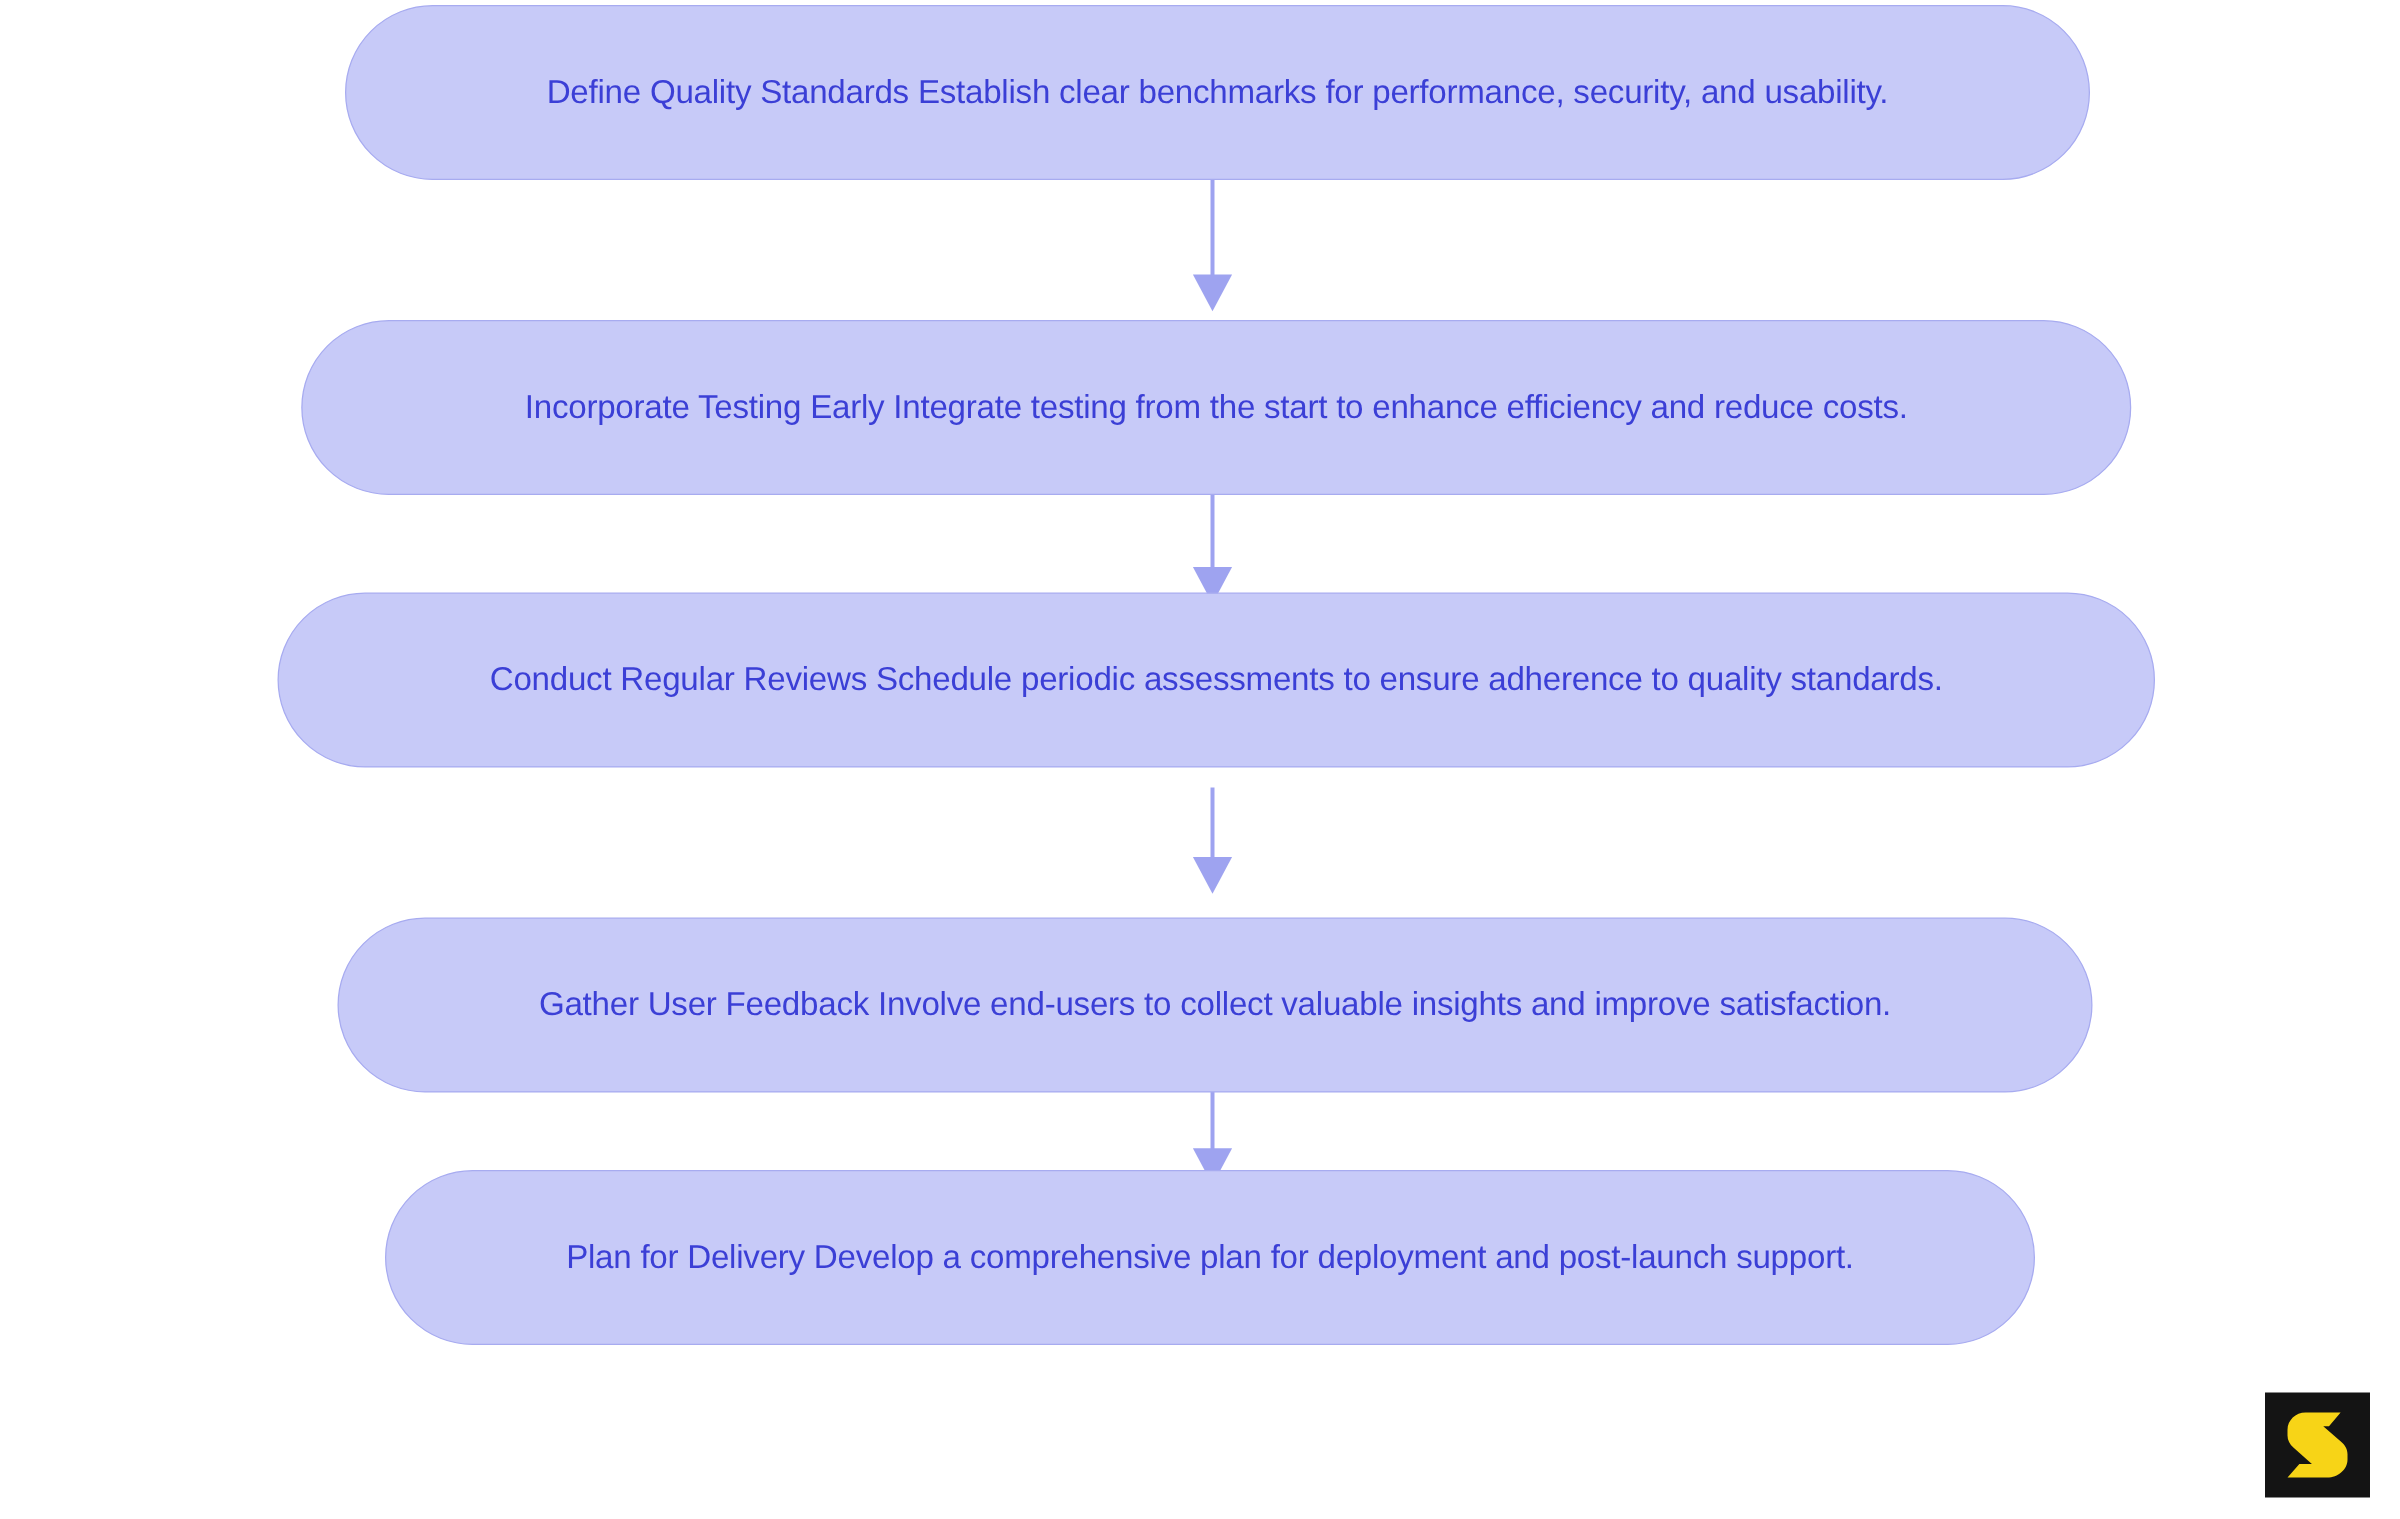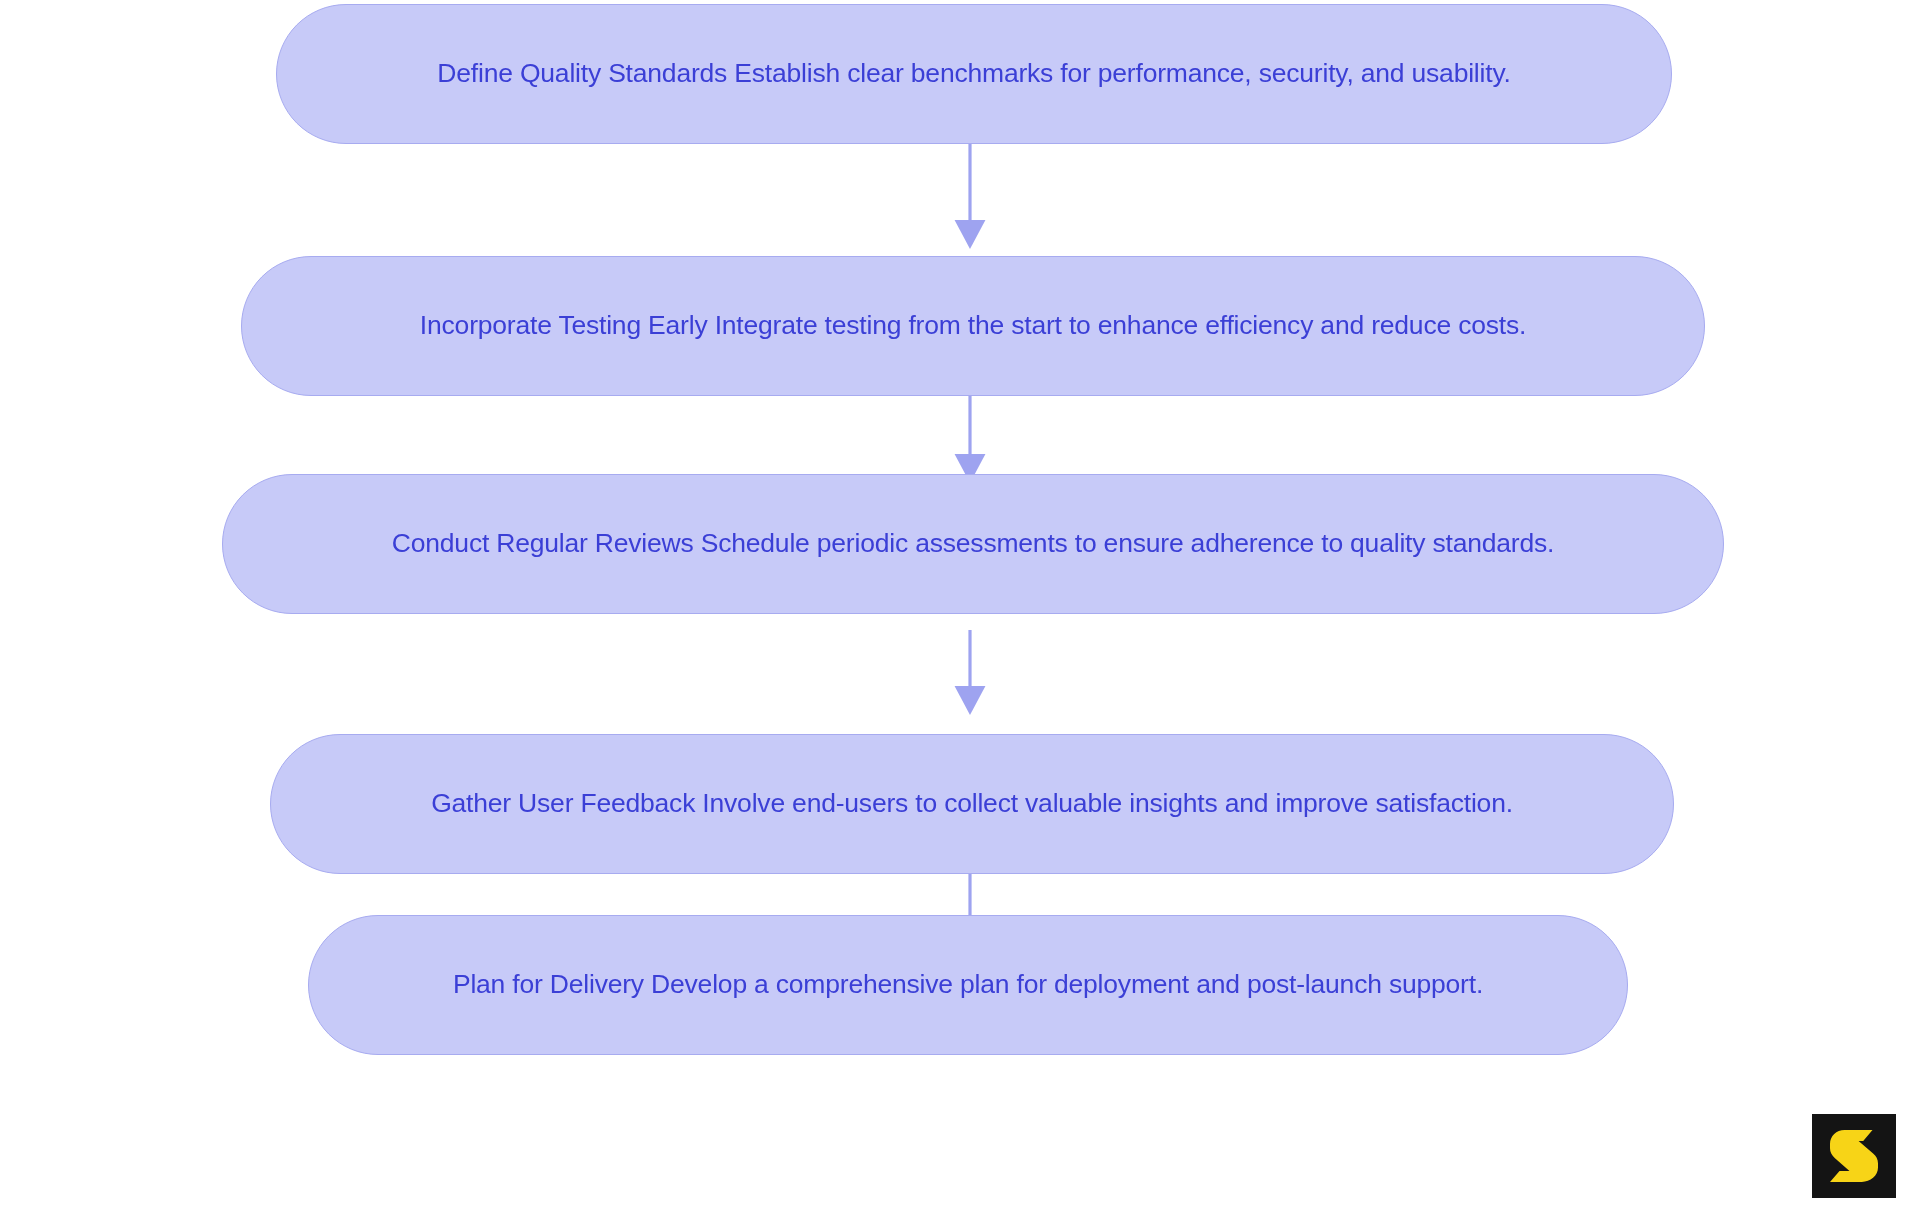--- a/index.html
+++ b/index.html
@@ -55,21 +55,21 @@
     letter-spacing: -0.2px;
     white-space: nowrap;
     text-align: center;
   }
 
   
   .node-1 { left: 276px; top: 4px;    width: 1396px; height: 140px; }
   .node-2 { left: 241px; top: 256px;  width: 1464px; height: 140px; }
   .node-3 { left: 222px; top: 474px;  width: 1502px; height: 140px; }
   .node-4 { left: 270px; top: 722px;  width: 1404px; height: 140px; margin-top: 12px; }
-  .node-5 { left: 308px; top: 915px;  width: 1320px; height: 140px; }
+  .node-5 { left: 308px; top: 936px;  width: 1320px; height: 140px; }
 
   
   .brand-logo {
     position: absolute;
     left: 1812px;
     top: 1114px;
     width: 84px;
     height: 84px;
     background: #141414;
     display: flex;

